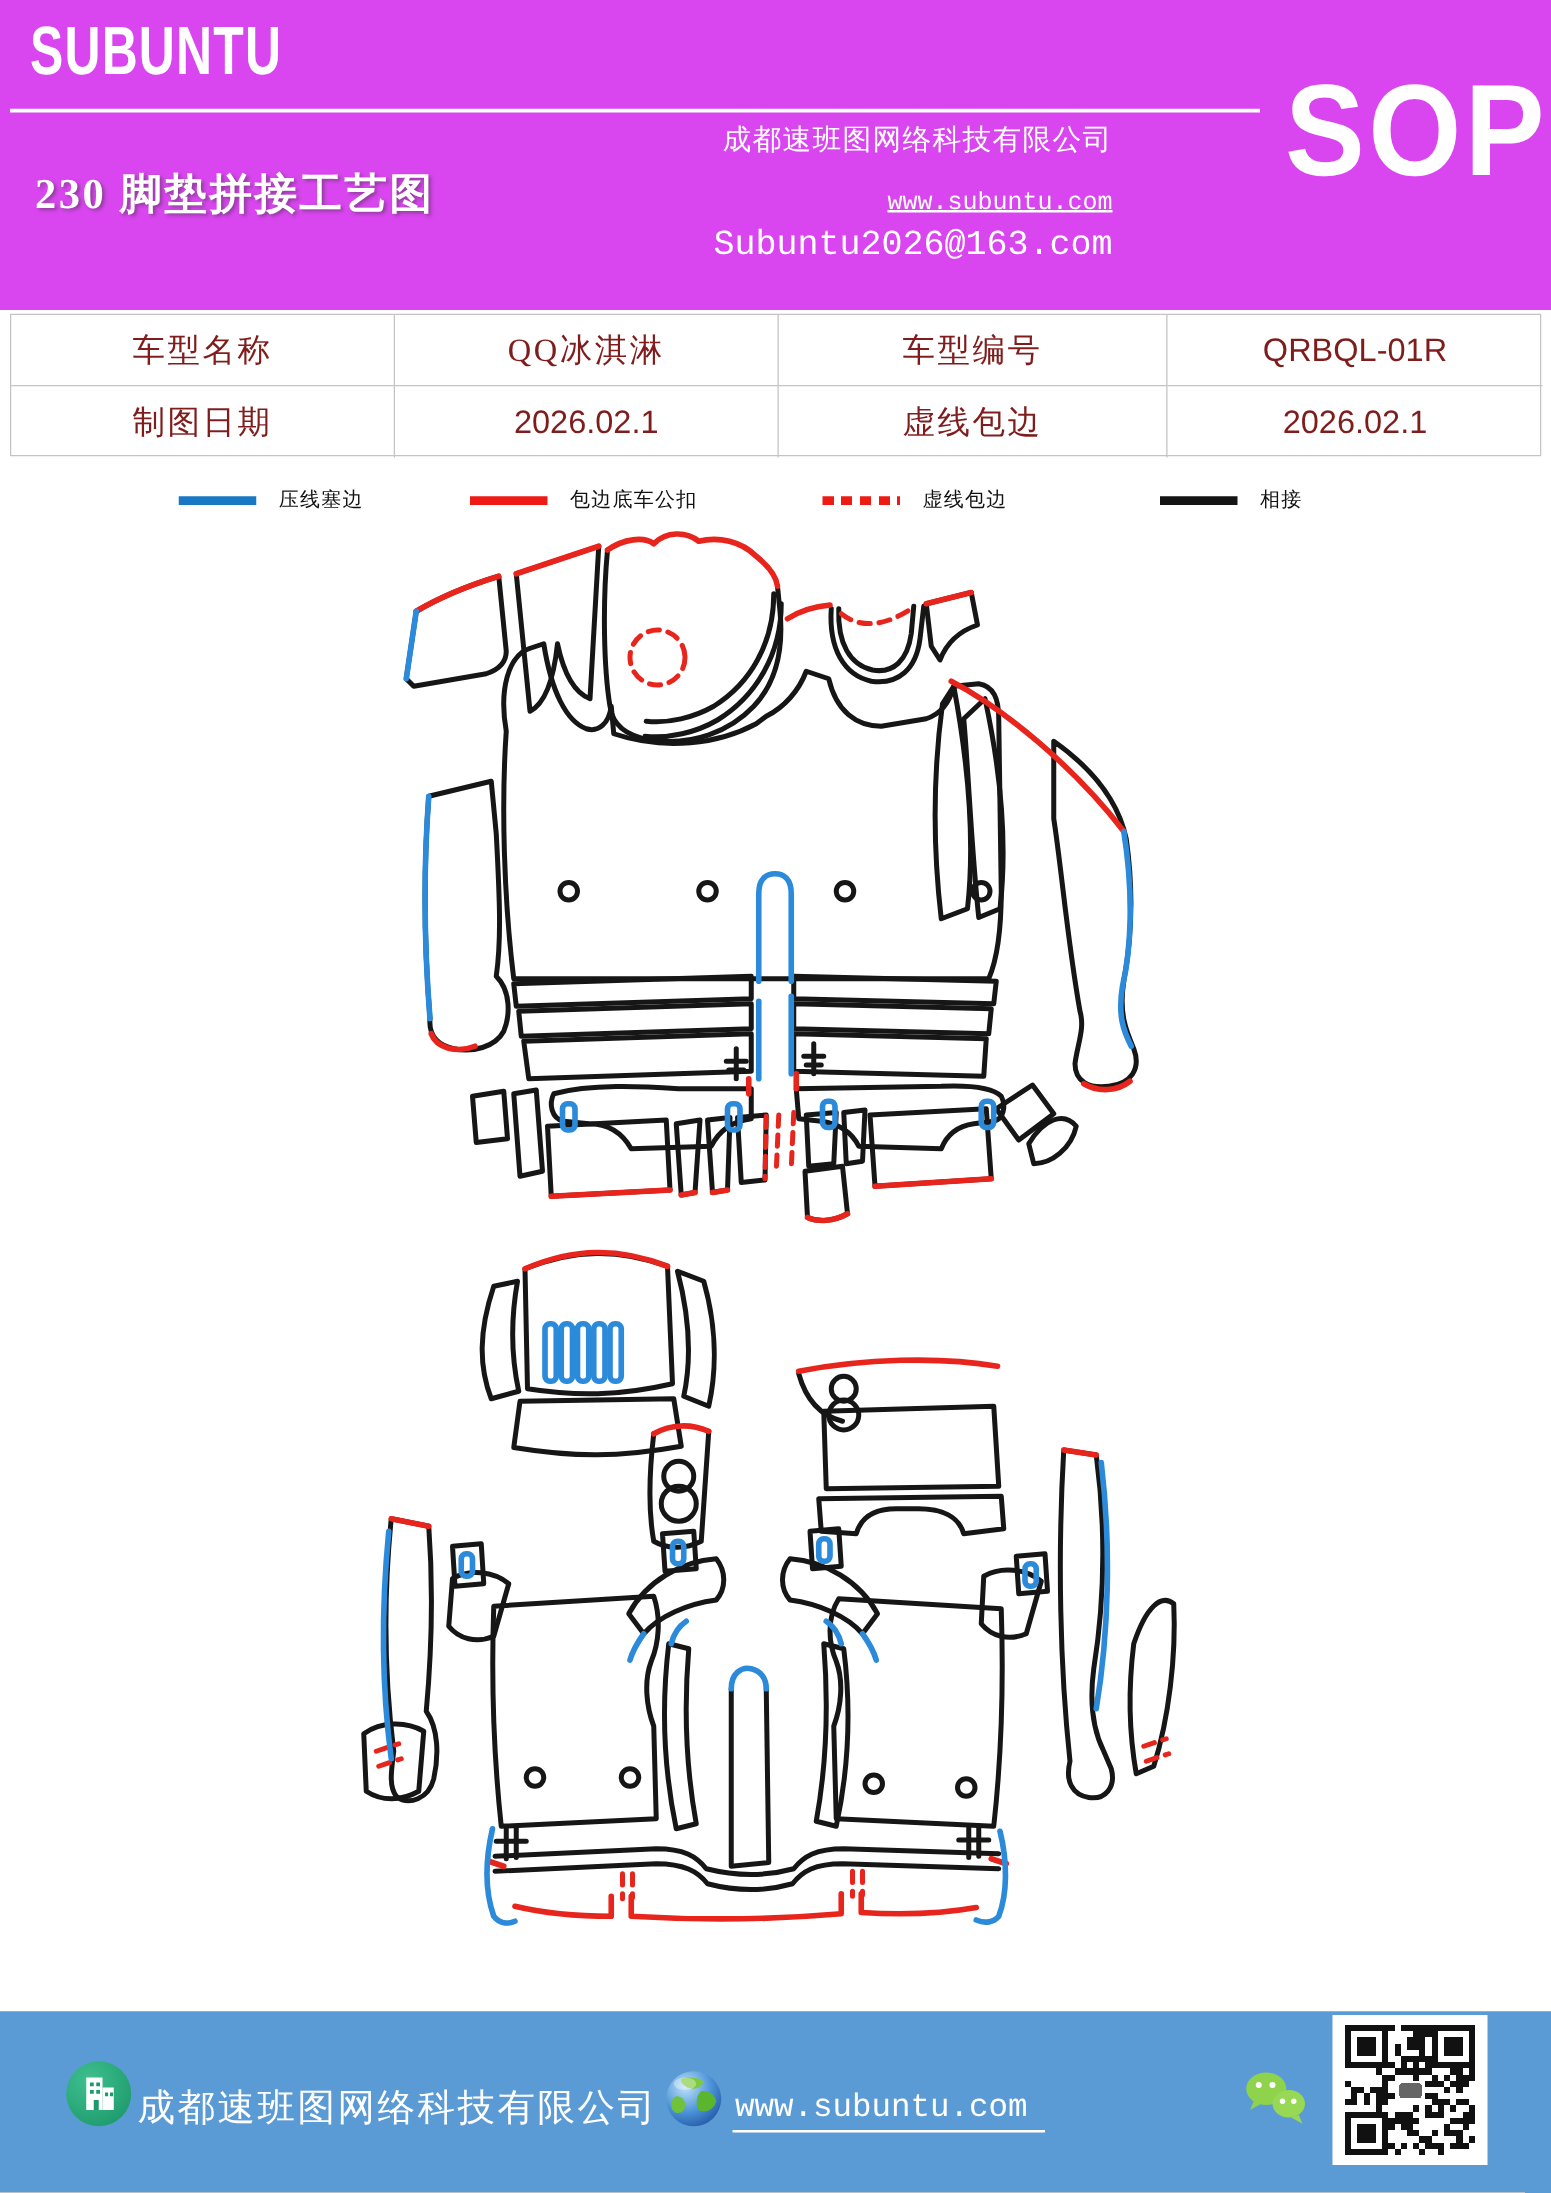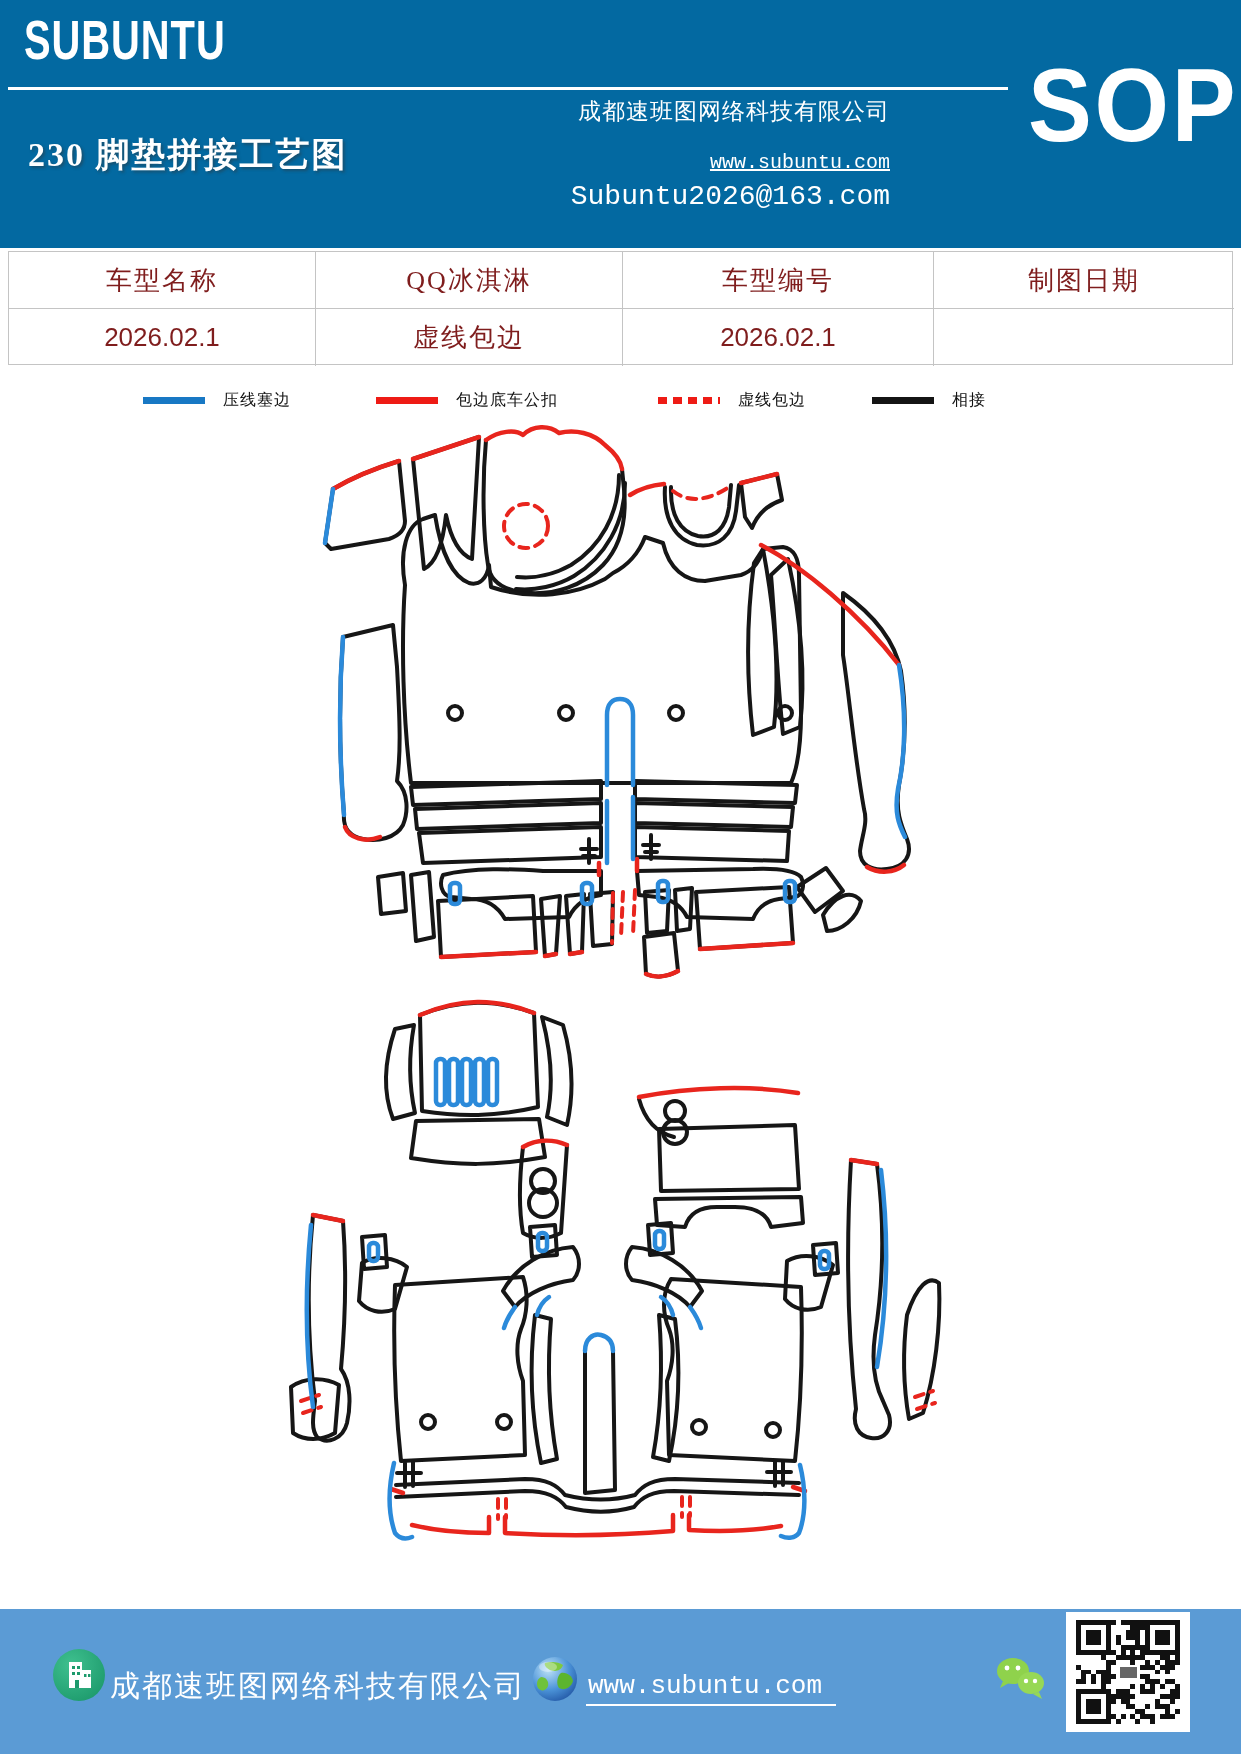--- a/index.html
+++ b/index.html
@@ -52,54 +52,55 @@
   .qr-box{position:absolute;left:1066px;top:3px;width:124px;height:120px;background:#fff;
         display:flex;align-items:center;justify-content:center;}
   .qr-box svg{width:106px;height:104px;}
   .qr-box svg rect{fill:#111;}
 </style>
 </head>
 <body>
 
 <div class="page">
 
-  <div class="header" style="background: #0369a1;">
+  <div class="header" style="background: #d946ef;">
     <div class="logo">SUBUNTU</div>
     <div class="header-rule"></div>
     <div class="company-line">成都速班图网络科技有限公司</div>
     <div class="page-title">230 脚垫拼接工艺图</div>
     <a class="hdr-site">www.subuntu.com</a>
     <div class="hdr-mail">Subuntu2026@163.com</div>
     <div class="sop">SOP</div>
   </div>
 
   <div class="info-table">
     <div class="cell zh">车型名称</div>
     <div class="cell zh">QQ冰淇淋</div>
     <div class="cell zh">车型编号</div>
+    <div class="cell">QRBQL-01R</div>
     <div class="cell zh">制图日期</div>
     <div class="cell">2026.02.1</div>
     <div class="cell zh">虚线包边</div>
     <div class="cell">2026.02.1</div>
   </div>
 
   <div class="legend">
     <div class="legend-item" style="left:143px">
       <span class="swatch" style="background: rgb(24, 120, 196);"></span>
       <span class="legend-label">压线塞边</span>
     </div>
     <div class="legend-item" style="left:376px">
       <span class="swatch" style="background: rgb(238, 27, 21);"></span>
       <span class="legend-label">包边底车公扣</span>
     </div>
     <div class="legend-item" style="left:658px">
       <span class="swatch" style="background: repeating-linear-gradient(90deg, rgb(238, 27, 21) 0px, rgb(238, 27, 21) 9px, transparent 9px, transparent 15px);"></span>
       <span class="legend-label">虚线包边</span>
     </div>
-    <div class="legend-item" style="left:872px">
+    <div class="legend-item" style="left:928px">
       <span class="swatch" style="background: rgb(20, 20, 20);"></span>
       <span class="legend-label">相接</span>
     </div>
   </div>
 
   <svg class="diag" style="left:283px;top:423px;width:680px;height:560px" viewBox="0 0 680 560">
     <g class="k">
       <path d="M42,120 L50,66 C72,53 93,45 116,38 L122,98 C122,108 115,113 106,116 L48,126 Z"></path>
       <path d="M60,214 L110,202 L114,244 C117,300 118,330 114,358 C126,370 125,390 120,402 C113,415 95,419 80,416 C66,413 60,404 61,392 C56,330 56,268 60,214 Z"></path>
       <path d="M130,36 L141,146 C153,140 160,120 163,92 C168,116 176,131 189,136 L196,14 Z"></path>

